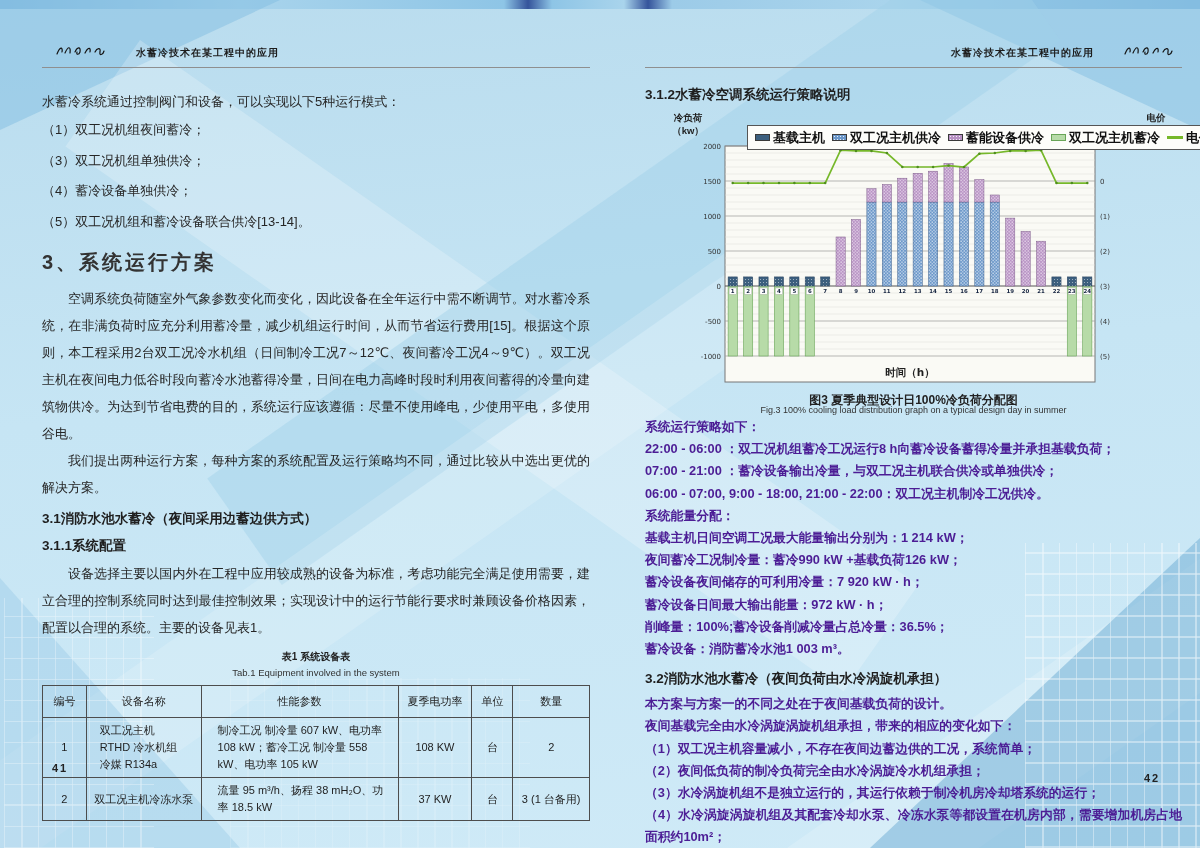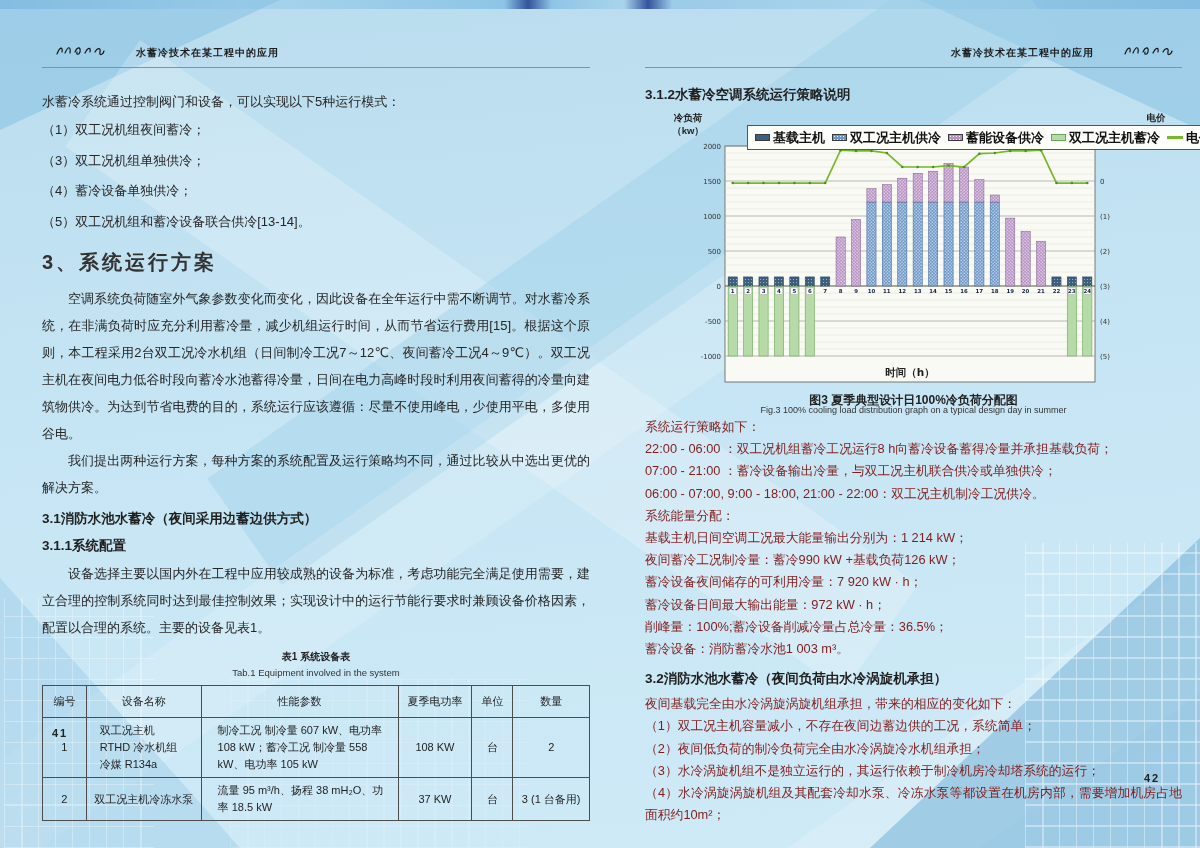--- a/index.html
+++ b/index.html
@@ -22,21 +22,21 @@
   #c-tr{right:0;top:0;width:280px;height:130px;background:rgba(130,190,225,.5);clip-path:polygon(0 0,100% 0,100% 100%)}
   #c-br{right:0;bottom:0;width:330px;height:310px;background:rgba(108,172,212,.5);clip-path:polygon(100% 0,100% 100%,0 100%)}
   #c-bl{left:0;bottom:0;width:240px;height:270px;background:rgba(150,200,230,.4);clip-path:polygon(0 0,100% 100%,0 100%)}
   .bld{position:absolute;opacity:.5;background-image:
     repeating-linear-gradient(0deg,rgba(255,255,255,.6) 0 1.5px,transparent 1.5px 21px),
     repeating-linear-gradient(90deg,rgba(255,255,255,.6) 0 1.5px,transparent 1.5px 17px)}
   #bld-l{left:4px;bottom:0;width:150px;height:250px}
   #bld-r{right:0;bottom:0;width:175px;height:305px;opacity:.65}
   #bld-c{left:230px;bottom:0;width:300px;height:170px;opacity:.25}
   .page-num{position:absolute;font-size:11px;font-weight:bold;color:#222;letter-spacing:2px}
-  #pn-l{left:52px;top:727px}
+  #pn-l{left:52px;top:762px}
   #pn-r{left:1144px;top:772px}
 
   
   .col{position:absolute;top:44px}
   #col-left{left:42px;width:548px}
   #col-right{left:645px;width:537px}
   .running-head{display:flex;align-items:center;border-bottom:1.5px solid #8f8f8f;padding-bottom:5px}
   .rh-title{font-size:10px;font-weight:bold;color:#1d1d1d;letter-spacing:1px}
   #col-left .running-head{gap:28px;padding-left:12px}
   #col-right .running-head{justify-content:flex-end;gap:28px;padding-right:6px}
@@ -69,21 +69,21 @@
   .sw-0{background:#3c5f7e}
   .sw-1{background-color:#6b97c9;background-image:radial-gradient(rgba(255,255,255,.85) 26%,transparent 30%);background-size:3px 3px}
   .sw-2{background-color:#b892c4;background-image:radial-gradient(rgba(255,255,255,.85) 26%,transparent 30%);background-size:3px 3px}
   .sw-3{background:#b7dba8;border-color:#69a558}
   .sw-4{background:#76b82a;height:2.5px;border:none;width:16px}
   #chart{position:absolute;left:40px;top:26px}
   svg text{font-family:"DejaVu Sans","Liberation Sans",sans-serif}
   .fig-cap-cn{position:absolute;top:280px;width:100%;text-align:center;font-size:12px;font-weight:bold;color:#222}
   .fig-cap-en{position:absolute;top:293px;width:100%;text-align:center;font-size:9px;color:#333}
 
-  .r-line{font-size:12.8px;line-height:22.2px;font-weight:400;color:#7f1d1d;text-align:justify}
+  .r-line{font-size:12.8px;line-height:22.2px;font-weight:700;color:#4c1d95;text-align:justify}
 </style>
 </head>
 <body>
 
 <div class="bg">
   <div class="shape" id="sh-top"></div>
   <div class="shape" id="c-tl"></div>
   <div class="shape" id="c-tr"></div>
   <div class="shape" id="d1"></div>
   <div class="shape" id="d2"></div>
@@ -389,19 +389,20 @@
       <div class="r-line">夜间蓄冷工况制冷量：蓄冷990 kW +基载负荷126 kW；</div>
       <div class="r-line">蓄冷设备夜间储存的可利用冷量：7 920 kW · h；</div>
       <div class="r-line">蓄冷设备日间最大输出能量：972 kW · h；</div>
       <div class="r-line">削峰量：100%;蓄冷设备削减冷量占总冷量：36.5%；</div>
       <div class="r-line">蓄冷设备：消防蓄冷水池1 003 m³。</div>
     </div>
 
   <h3 class="sub" style="margin-top:10px">3.2消防水池水蓄冷（夜间负荷由水冷涡旋机承担）</h3>
 
   <div>
+      <div class="r-line">本方案与方案一的不同之处在于夜间基载负荷的设计。</div>
       <div class="r-line">夜间基载完全由水冷涡旋涡旋机组承担，带来的相应的变化如下：</div>
       <div class="r-line">（1）双工况主机容量减小，不存在夜间边蓄边供的工况，系统简单；</div>
       <div class="r-line">（2）夜间低负荷的制冷负荷完全由水冷涡旋冷水机组承担；</div>
       <div class="r-line">（3）水冷涡旋机组不是独立运行的，其运行依赖于制冷机房冷却塔系统的运行；</div>
       <div class="r-line">（4）水冷涡旋涡旋机组及其配套冷却水泵、冷冻水泵等都设置在机房内部，需要增加机房占地面积约10m²；</div>
     </div>
 </div>
 
 </body></html>

